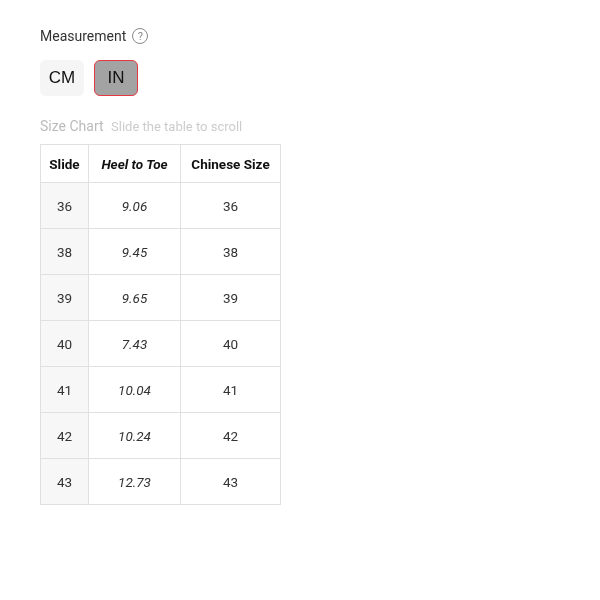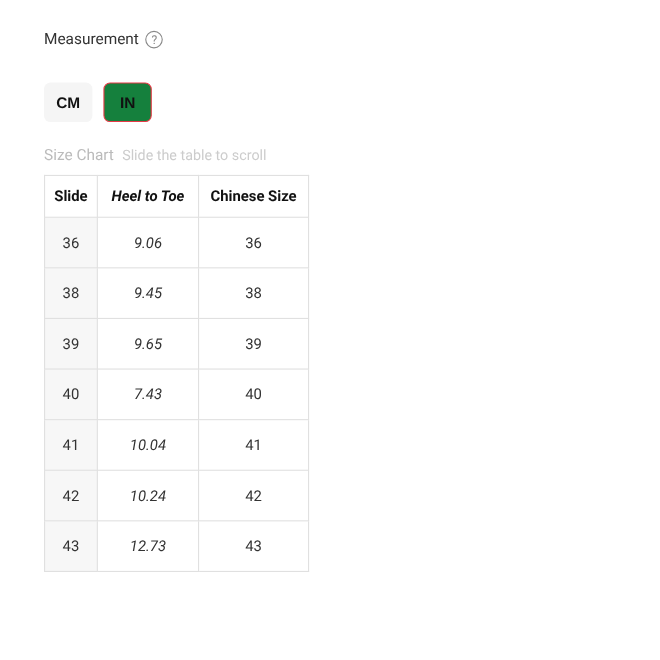--- a/index.html
+++ b/index.html
@@ -13,21 +13,21 @@
       padding: 28px 40px;
       width: 600px;
       color: #222;
     }
     .measurement-header {
       display: flex;
       align-items: center;
       gap: 6px;
       font-size: 14px;
       color: #333;
-      margin-bottom: 31px;
+      margin-bottom: 16px;
     }
     .help-icon {
       display: inline-flex;
       align-items: center;
       justify-content: center;
       width: 16px;
       height: 16px;
       border: 1.2px solid #888;
       border-radius: 50%;
       font-size: 11px;
@@ -38,30 +38,30 @@
       display: flex;
       gap: 10px;
       margin-bottom: 22px;
     }
     .unit-btn {
       width: 44px;
       height: 36px;
       border: none;
       background: #f5f5f5;
       border-radius: 6px;
-      font-weight: 700;
-      font-size: 14px;
+      font-weight: 400;
+      font-size: 17px;
       color: #111;
       cursor: pointer;
       display: flex;
       align-items: center;
       justify-content: center;
     }
     .unit-btn.active {
-      background: #15803d;
+      background: #a3a3a3;
       border: 1.5px solid #e63946;
       text-align: center;
     }
     .size-chart-label {
       font-size: 14px;
       color: #bbb;
       margin-bottom: 10px;
     }
     .size-chart-label .hint {
       font-size: 13px;

